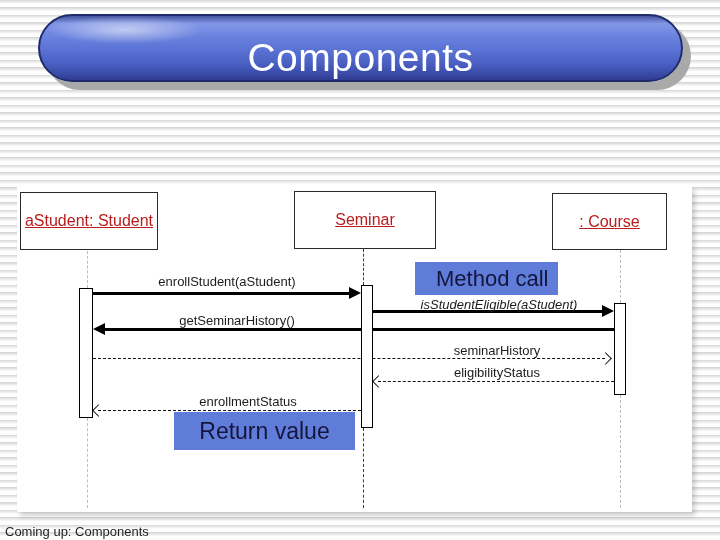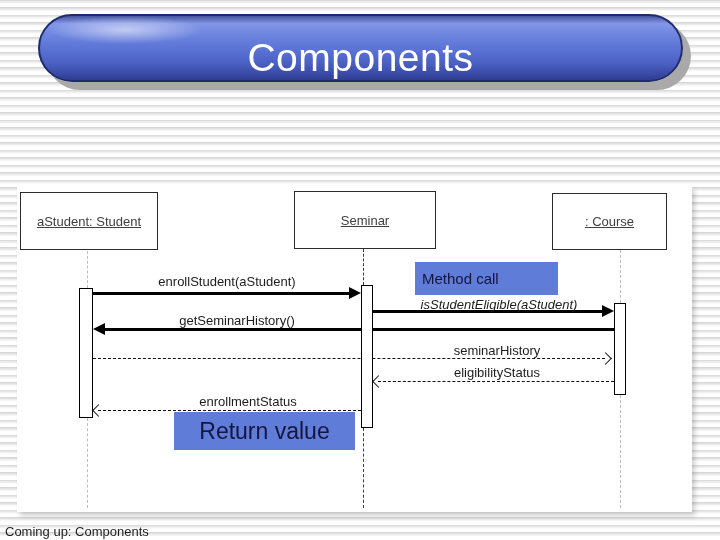--- a/index.html
+++ b/index.html
@@ -35,21 +35,21 @@
     box-shadow: 3px 4px 5px rgba(0,0,0,0.18);
   }
 
   
   .actor {
     background: #ffffff;
     border: 1.5px solid #2b2b2b;
     display: flex; align-items: center; justify-content: center;
   }
   .actor span {
-    font-size: 13px; color: #404040; text-decoration: underline;
+    font-size: 16px; color: #b91c1c; text-decoration: underline;
   }
 
   
   .lifeline-light { border-left: 1px dashed #bdbdbd; width: 0; }
   .lifeline-dark  { border-left: 1.5px dashed #3a3a3a; width: 0; }
 
   
   .activation {
     background: #ffffff;
     border: 1.5px solid #000000;
@@ -85,21 +85,21 @@
     transform: translateX(-50%);
   }
 
   
   .annotation {
     background: #5f7cd8;
     color: #15153d;
     white-space: nowrap;
     display: flex; align-items: center;
   }
-  .annotation.method { font-size: 15px; padding-left: 7px; }
+  .annotation.method { font-size: 22px; padding-left: 21px; }
   .annotation.return { font-size: 23px; justify-content: center; }
 
   
   .footer {
     left: 5px; top: 524px;
     font-size: 13px; color: #1f1f1f;
   }
 </style>
 </head>
 <body>

